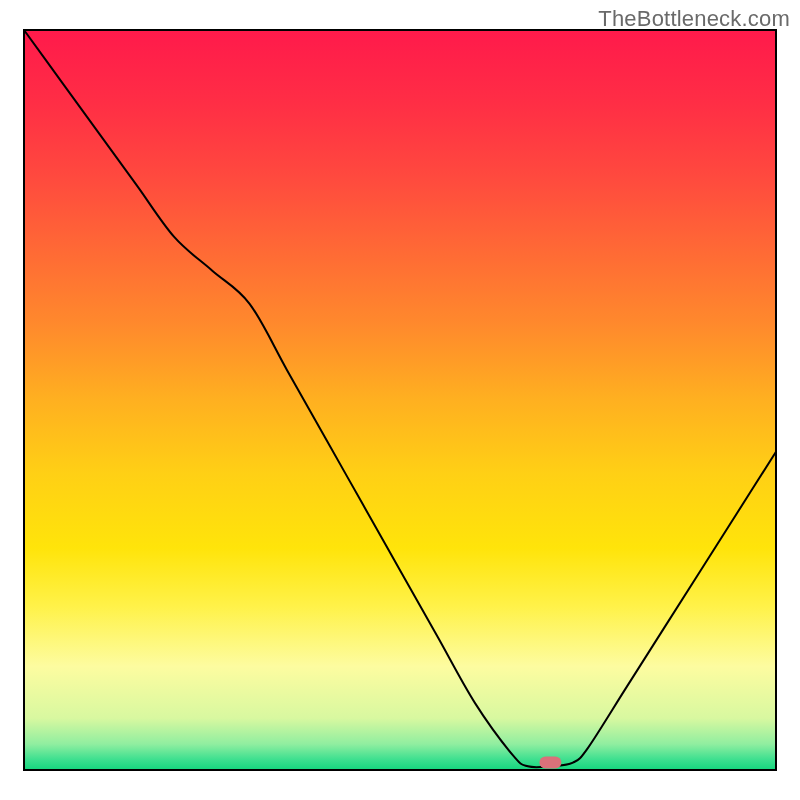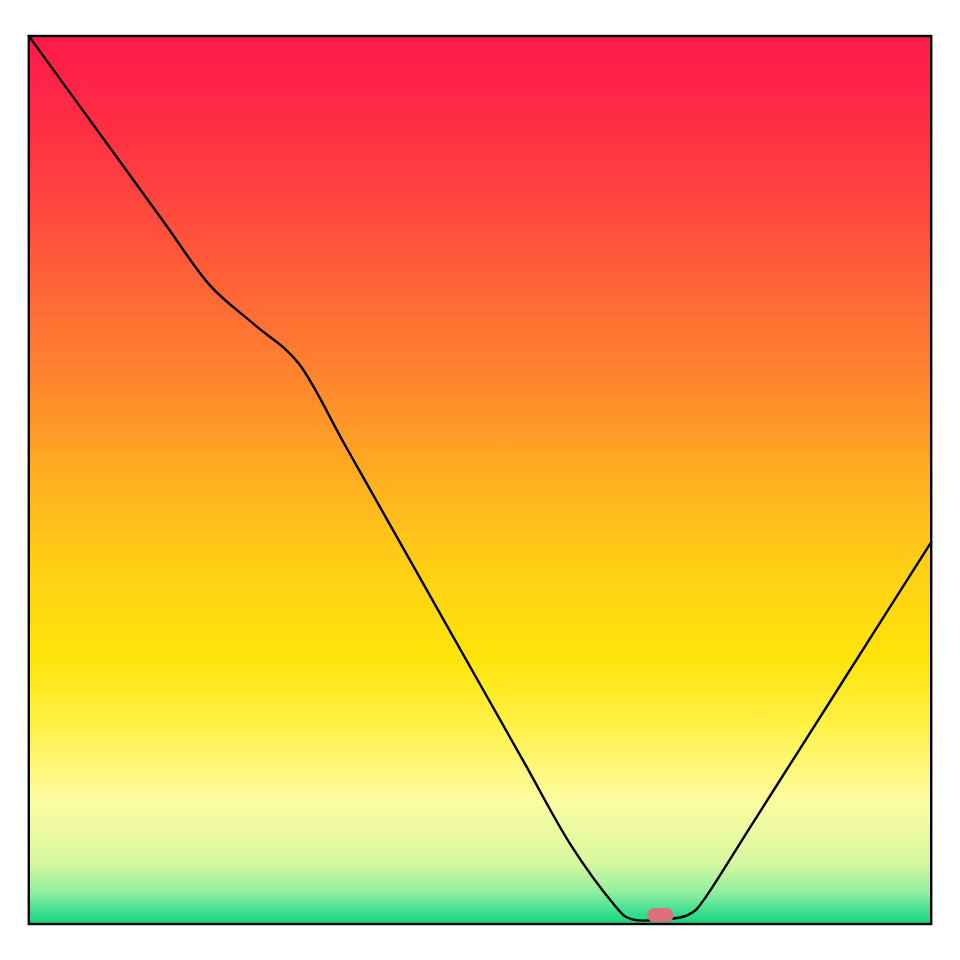--- a/index.html
+++ b/index.html
@@ -25,20 +25,21 @@
     letter-spacing: 0.2px;
   }
   svg {
     display: block;
   }
 </style>
 </head>
 <body>
 
 <div class="chart-wrap">
+  <div class="watermark">TheBottleneck.com</div>
   <svg id="chart-svg" width="800" height="800" viewBox="0 0 800 800">
       <defs>
         <linearGradient id="bg-grad" x1="0" y1="0" x2="0" y2="1">
           <stop offset="0%" stop-color="#ff1a4b"></stop>
           <stop offset="10%" stop-color="#ff2e45"></stop>
           <stop offset="20%" stop-color="#ff4a3e"></stop>
           <stop offset="30%" stop-color="#ff6a35"></stop>
           <stop offset="40%" stop-color="#ff8a2c"></stop>
           <stop offset="50%" stop-color="#ffb020"></stop>
           <stop offset="60%" stop-color="#ffd015"></stop>

